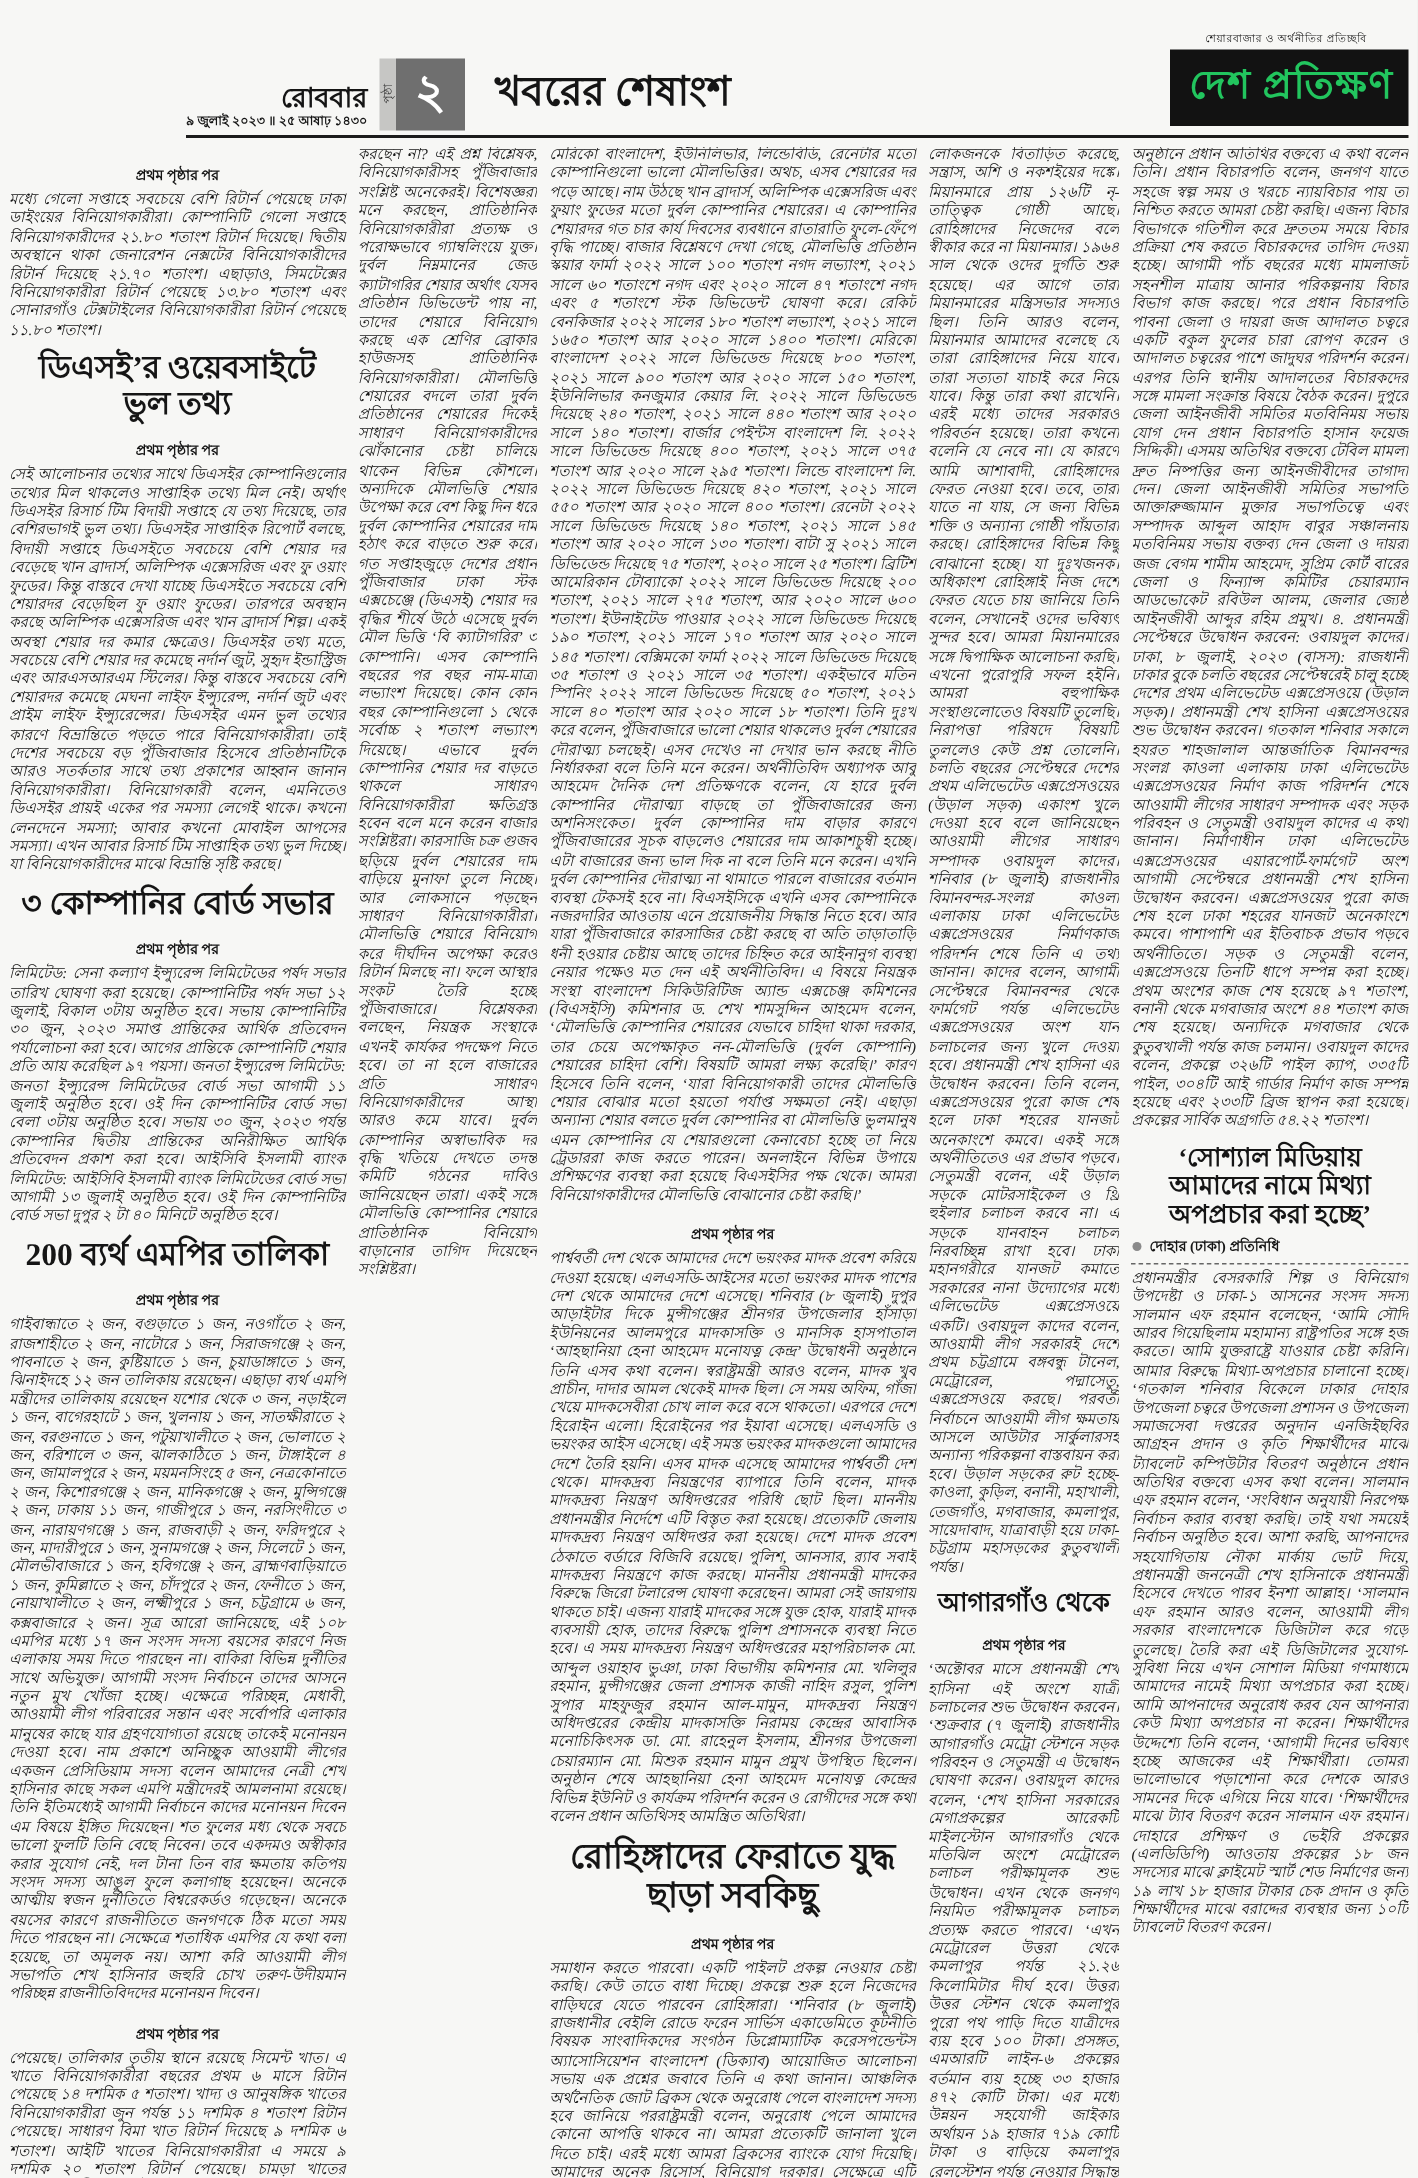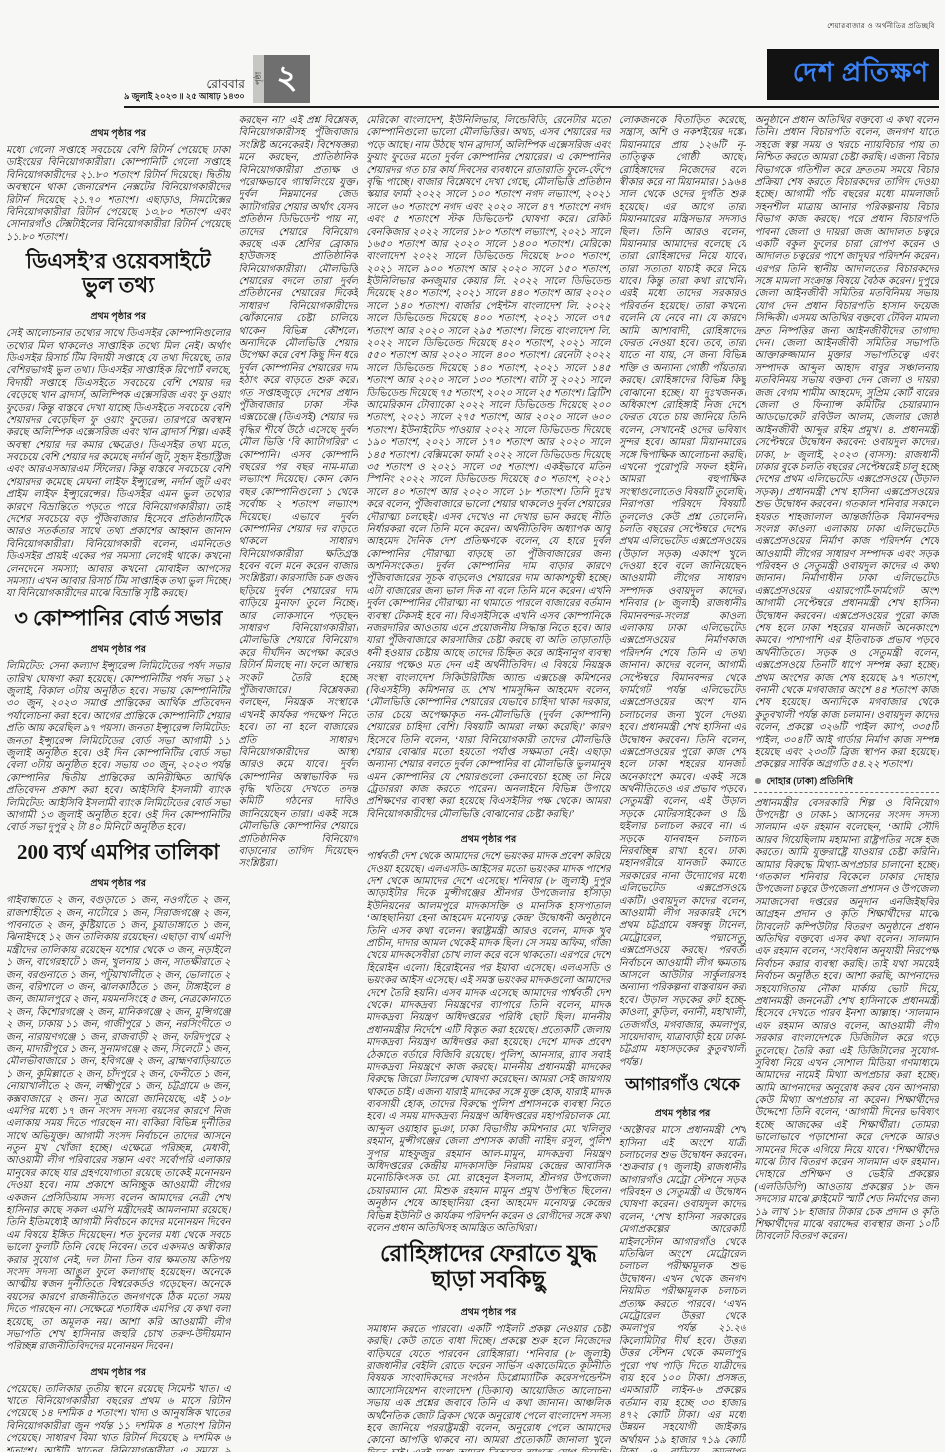--- a/index.html
+++ b/index.html
@@ -10,40 +10,40 @@
     overflow:hidden;position:relative;box-sizing:border-box;
   }
   
   .header{padding-top:20px;}
   .header-row{
     margin-left:124px;margin-right:6px;
     border-bottom:2px solid #1c1c1c;
     display:flex;align-items:flex-end;gap:8px;padding-bottom:3px;
   }
   .date-block{text-align:right;line-height:1.1;padding-bottom:2px;min-width:96px;}
-  .weekday{font-weight:normal;font-size:12px;}
+  .weekday{font-weight:bold;font-size:18px;}
   .date-line{font-size:8.5px;white-space:nowrap;font-weight:bold;}
   .page-box{display:flex;height:48px;}
   .page-label{
     background:#c6c6c4;color:#333;font-size:8px;width:11px;
     writing-mode:vertical-rl;transform:rotate(180deg);
     display:flex;align-items:center;justify-content:center;
   }
   .page-num{
     background:#6f6f6f;color:#fff;width:46px;
     font-size:32px;font-weight:bold;
     display:flex;align-items:center;justify-content:center;
   }
   .section-title{font-size:27px;font-weight:bold;padding:0 12px 2px 12px;white-space:nowrap;}
   .h-spacer{flex:1;}
   .logo-block{padding-bottom:3px;text-align:right;}
-  .logo-tagline{font-size:7px;letter-spacing:.5px;margin-bottom:17px;margin-right:4px;}
+  .logo-tagline{font-size:7px;letter-spacing:.5px;margin-bottom:1px;margin-right:4px;text-align:center;}
   .masthead{
-    background:#121212;color:#3b82f6;font-size:26px;font-weight:bold;
-    padding:3px 10px 4px 26px;letter-spacing:1px;white-space:nowrap;text-align:right;
+    background:#121212;color:#22c55e;font-size:26px;font-weight:bold;
+    padding:3px 10px 4px 13px;letter-spacing:1px;white-space:nowrap;text-align:right;
   }
   
   .page-body{
     display:flex;gap:8px;padding:6px 6px 0 6px;
     height:1360px;overflow:hidden;
   }
   .col{overflow:hidden;height:100%;}
   .col-1{width:225px;}
   .col-2{width:120px;}
   .col-mid{width:245px;}
@@ -78,20 +78,21 @@
   <div class="header">
     <div class="header-row">
       <div class="date-block">
         <div class="weekday">রোববার</div>
         <div class="date-line">৯ জুলাই ২০২৩ ॥ ২৫ আষাঢ় ১৪৩০</div>
       </div>
       <div class="page-box">
         <div class="page-label">পৃষ্ঠা</div>
         <div class="page-num">২</div>
       </div>
+      <div class="section-title">খবরের শেষাংশ</div>
       <div class="h-spacer"></div>
       <div class="logo-block">
         <div class="logo-tagline">শেয়ারবাজার ও অর্থনীতির প্রতিচ্ছবি</div>
         <div class="masthead">দেশ প্রতিক্ষণ</div>
       </div>
     </div>
   </div>
 
   <div class="page-body">
 
@@ -148,20 +149,21 @@
       </div>
       <div class="art">
         <div class="art-headline hl-xs">বিচার বিভাগ দুর্বল হলে রাষ্ট্র শক্তিশালী হতে পারে না : প্রধান বিচারপতি</div>
 
       </div>
     </div>
 
     <div class="col col-6">
       <div class="body-text">অনুষ্ঠানে প্রধান অতিথির বক্তব্যে এ কথা বলেন তিনি। প্রধান বিচারপতি বলেন, জনগণ যাতে সহজে স্বল্প সময় ও খরচে ন্যায়বিচার পায় তা নিশ্চিত করতে আমরা চেষ্টা করছি। এজন্য বিচার বিভাগকে গতিশীল করে দ্রুততম সময়ে বিচার প্রক্রিয়া শেষ করতে বিচারকদের তাগিদ দেওয়া হচ্ছে। আগামী পাঁচ বছরের মধ্যে মামলাজট সহনশীল মাত্রায় আনার পরিকল্পনায় বিচার বিভাগ কাজ করছে। পরে প্রধান বিচারপতি পাবনা জেলা ও দায়রা জজ আদালত চত্বরে একটি বকুল ফুলের চারা রোপণ করেন ও আদালত চত্বরের পাশে জাদুঘর পরিদর্শন করেন। এরপর তিনি স্থানীয় আদালতের বিচারকদের সঙ্গে মামলা সংক্রান্ত বিষয়ে বৈঠক করেন। দুপুরে জেলা আইনজীবী সমিতির মতবিনিময় সভায় যোগ দেন প্রধান বিচারপতি হাসান ফয়েজ সিদ্দিকী। এসময় অতিথির বক্তব্যে টেবিল মামলা দ্রুত নিষ্পত্তির জন্য আইনজীবীদের তাগাদা দেন। জেলা আইনজীবী সমিতির সভাপতি আক্তারুজ্জামান মুক্তার সভাপতিত্বে এবং সম্পাদক আব্দুল আহাদ বাবুর সঞ্চালনায় মতবিনিময় সভায় বক্তব্য দেন জেলা ও দায়রা জজ বেগম শামীম আহমেদ, সুপ্রিম কোর্ট বারের জেলা ও ফিন্যান্স কমিটির চেয়ারম্যান আডভোকেট রবিউল আলম, জেলার জ্যেষ্ঠ আইনজীবী আব্দুর রহিম প্রমুখ। ৪. প্রধানমন্ত্রী সেপ্টেম্বরে উদ্বোধন করবেন: ওবায়দুল কাদের। ঢাকা, ৮ জুলাই, ২০২৩ (বাসস): রাজধানী ঢাকার বুকে চলতি বছরের সেপ্টেম্বরেই চালু হচ্ছে দেশের প্রথম এলিভেটেড এক্সপ্রেসওয়ে (উড়াল সড়ক)। প্রধানমন্ত্রী শেখ হাসিনা এক্সপ্রেসওয়ের শুভ উদ্বোধন করবেন। গতকাল শনিবার সকালে হযরত শাহজালাল আন্তর্জাতিক বিমানবন্দর সংলগ্ন কাওলা এলাকায় ঢাকা এলিভেটেড এক্সপ্রেসওয়ের নির্মাণ কাজ পরিদর্শন শেষে আওয়ামী লীগের সাধারণ সম্পাদক এবং সড়ক পরিবহন ও সেতুমন্ত্রী ওবায়দুল কাদের এ কথা জানান। নির্মাণাধীন ঢাকা এলিভেটেড এক্সপ্রেসওয়ের এয়ারপোর্ট-ফার্মগেট অংশ আগামী সেপ্টেম্বরে প্রধানমন্ত্রী শেখ হাসিনা উদ্বোধন করবেন। এক্সপ্রেসওয়ের পুরো কাজ শেষ হলে ঢাকা শহরের যানজট অনেকাংশে কমবে। পাশাপাশি এর ইতিবাচক প্রভাব পড়বে অর্থনীতিতে। সড়ক ও সেতুমন্ত্রী বলেন, এক্সপ্রেসওয়ে তিনটি ধাপে সম্পন্ন করা হচ্ছে। প্রথম অংশের কাজ শেষ হয়েছে ৯৭ শতাংশ, বনানী থেকে মগবাজার অংশে ৪৪ শতাংশ কাজ শেষ হয়েছে। অন্যদিকে মগবাজার থেকে কুতুবখালী পর্যন্ত কাজ চলমান। ওবায়দুল কাদের বলেন, প্রকল্পে ৩২৬টি পাইল ক্যাপ, ৩৩৫টি পাইল, ৩০৪টি আই গার্ডার নির্মাণ কাজ সম্পন্ন হয়েছে এবং ২৩৩টি ব্রিজ স্থাপন করা হয়েছে। প্রকল্পের সার্বিক অগ্রগতি ৫৪.২২ শতাংশ।</div>
       <div class="art">
+        <div class="art-headline hl-sm">‘সোশ্যাল মিডিয়ায় আমাদের নামে মিথ্যা অপপ্রচার করা হচ্ছে’</div>
         <div class="byline">
           <span class="byline-dot"></span>
           <span>দোহার (ঢাকা) প্রতিনিধি</span>
         </div>
         <div class="body-text">প্রধানমন্ত্রীর বেসরকারি শিল্প ও বিনিয়োগ উপদেষ্টা ও ঢাকা-১ আসনের সংসদ সদস্য সালমান এফ রহমান বলেছেন, ‘আমি সৌদি আরব গিয়েছিলাম মহামান্য রাষ্ট্রপতির সঙ্গে হজ করতে। আমি যুক্তরাষ্ট্রে যাওয়ার চেষ্টা করিনি। আমার বিরুদ্ধে মিথ্যা-অপপ্রচার চালানো হচ্ছে। ‘গতকাল শনিবার বিকেলে ঢাকার দোহার উপজেলা চত্বরে উপজেলা প্রশাসন ও উপজেলা সমাজসেবা দপ্তরের অনুদান এনজিইছবির আগ্রহন প্রদান ও কৃতি শিক্ষার্থীদের মাঝে ট্যাবলেট কম্পিউটার বিতরণ অনুষ্ঠানে প্রধান অতিথির বক্তব্যে এসব কথা বলেন। সালমান এফ রহমান বলেন, ‘সংবিধান অনুযায়ী নিরপেক্ষ নির্বাচন করার ব্যবস্থা করছি। তাই যথা সময়েই নির্বাচন অনুষ্ঠিত হবে। আশা করছি, আপনাদের সহযোগিতায় নৌকা মার্কায় ভোট দিয়ে, প্রধানমন্ত্রী জননেত্রী শেখ হাসিনাকে প্রধানমন্ত্রী হিসেবে দেখতে পারব ইনশা আল্লাহ। ‘সালমান এফ রহমান আরও বলেন, আওয়ামী লীগ সরকার বাংলাদেশকে ডিজিটাল করে গড়ে তুলেছে। তৈরি করা এই ডিজিটালের সুযোগ-সুবিধা নিয়ে এখন সোশাল মিডিয়া গণমাধ্যমে আমাদের নামেই মিথ্যা অপপ্রচার করা হচ্ছে। আমি আপনাদের অনুরোধ করব যেন আপনারা কেউ মিথ্যা অপপ্রচার না করেন। শিক্ষার্থীদের উদ্দেশ্যে তিনি বলেন, ‘আগামী দিনের ভবিষ্যৎ হচ্ছে আজকের এই শিক্ষার্থীরা। তোমরা ভালোভাবে পড়াশোনা করে দেশকে আরও সামনের দিকে এগিয়ে নিয়ে যাবে। ‘শিক্ষার্থীদের মাঝে ট্যাব বিতরণ করেন সালমান এফ রহমান। দোহারে প্রশিক্ষণ ও ভেইরি প্রকল্পের (এলডিডিপি) আওতায় প্রকল্পের ১৮ জন সদস্যের মাঝে ক্লাইমেট স্মার্ট শেড নির্মাণের জন্য ১৯ লাখ ১৮ হাজার টাকার চেক প্রদান ও কৃতি শিক্ষার্থীদের মাঝে বরাদ্দের ব্যবস্থার জন্য ১০টি ট্যাবলেট বিতরণ করেন।</div>
       </div>
     </div>
 
   </div>
 </div>

